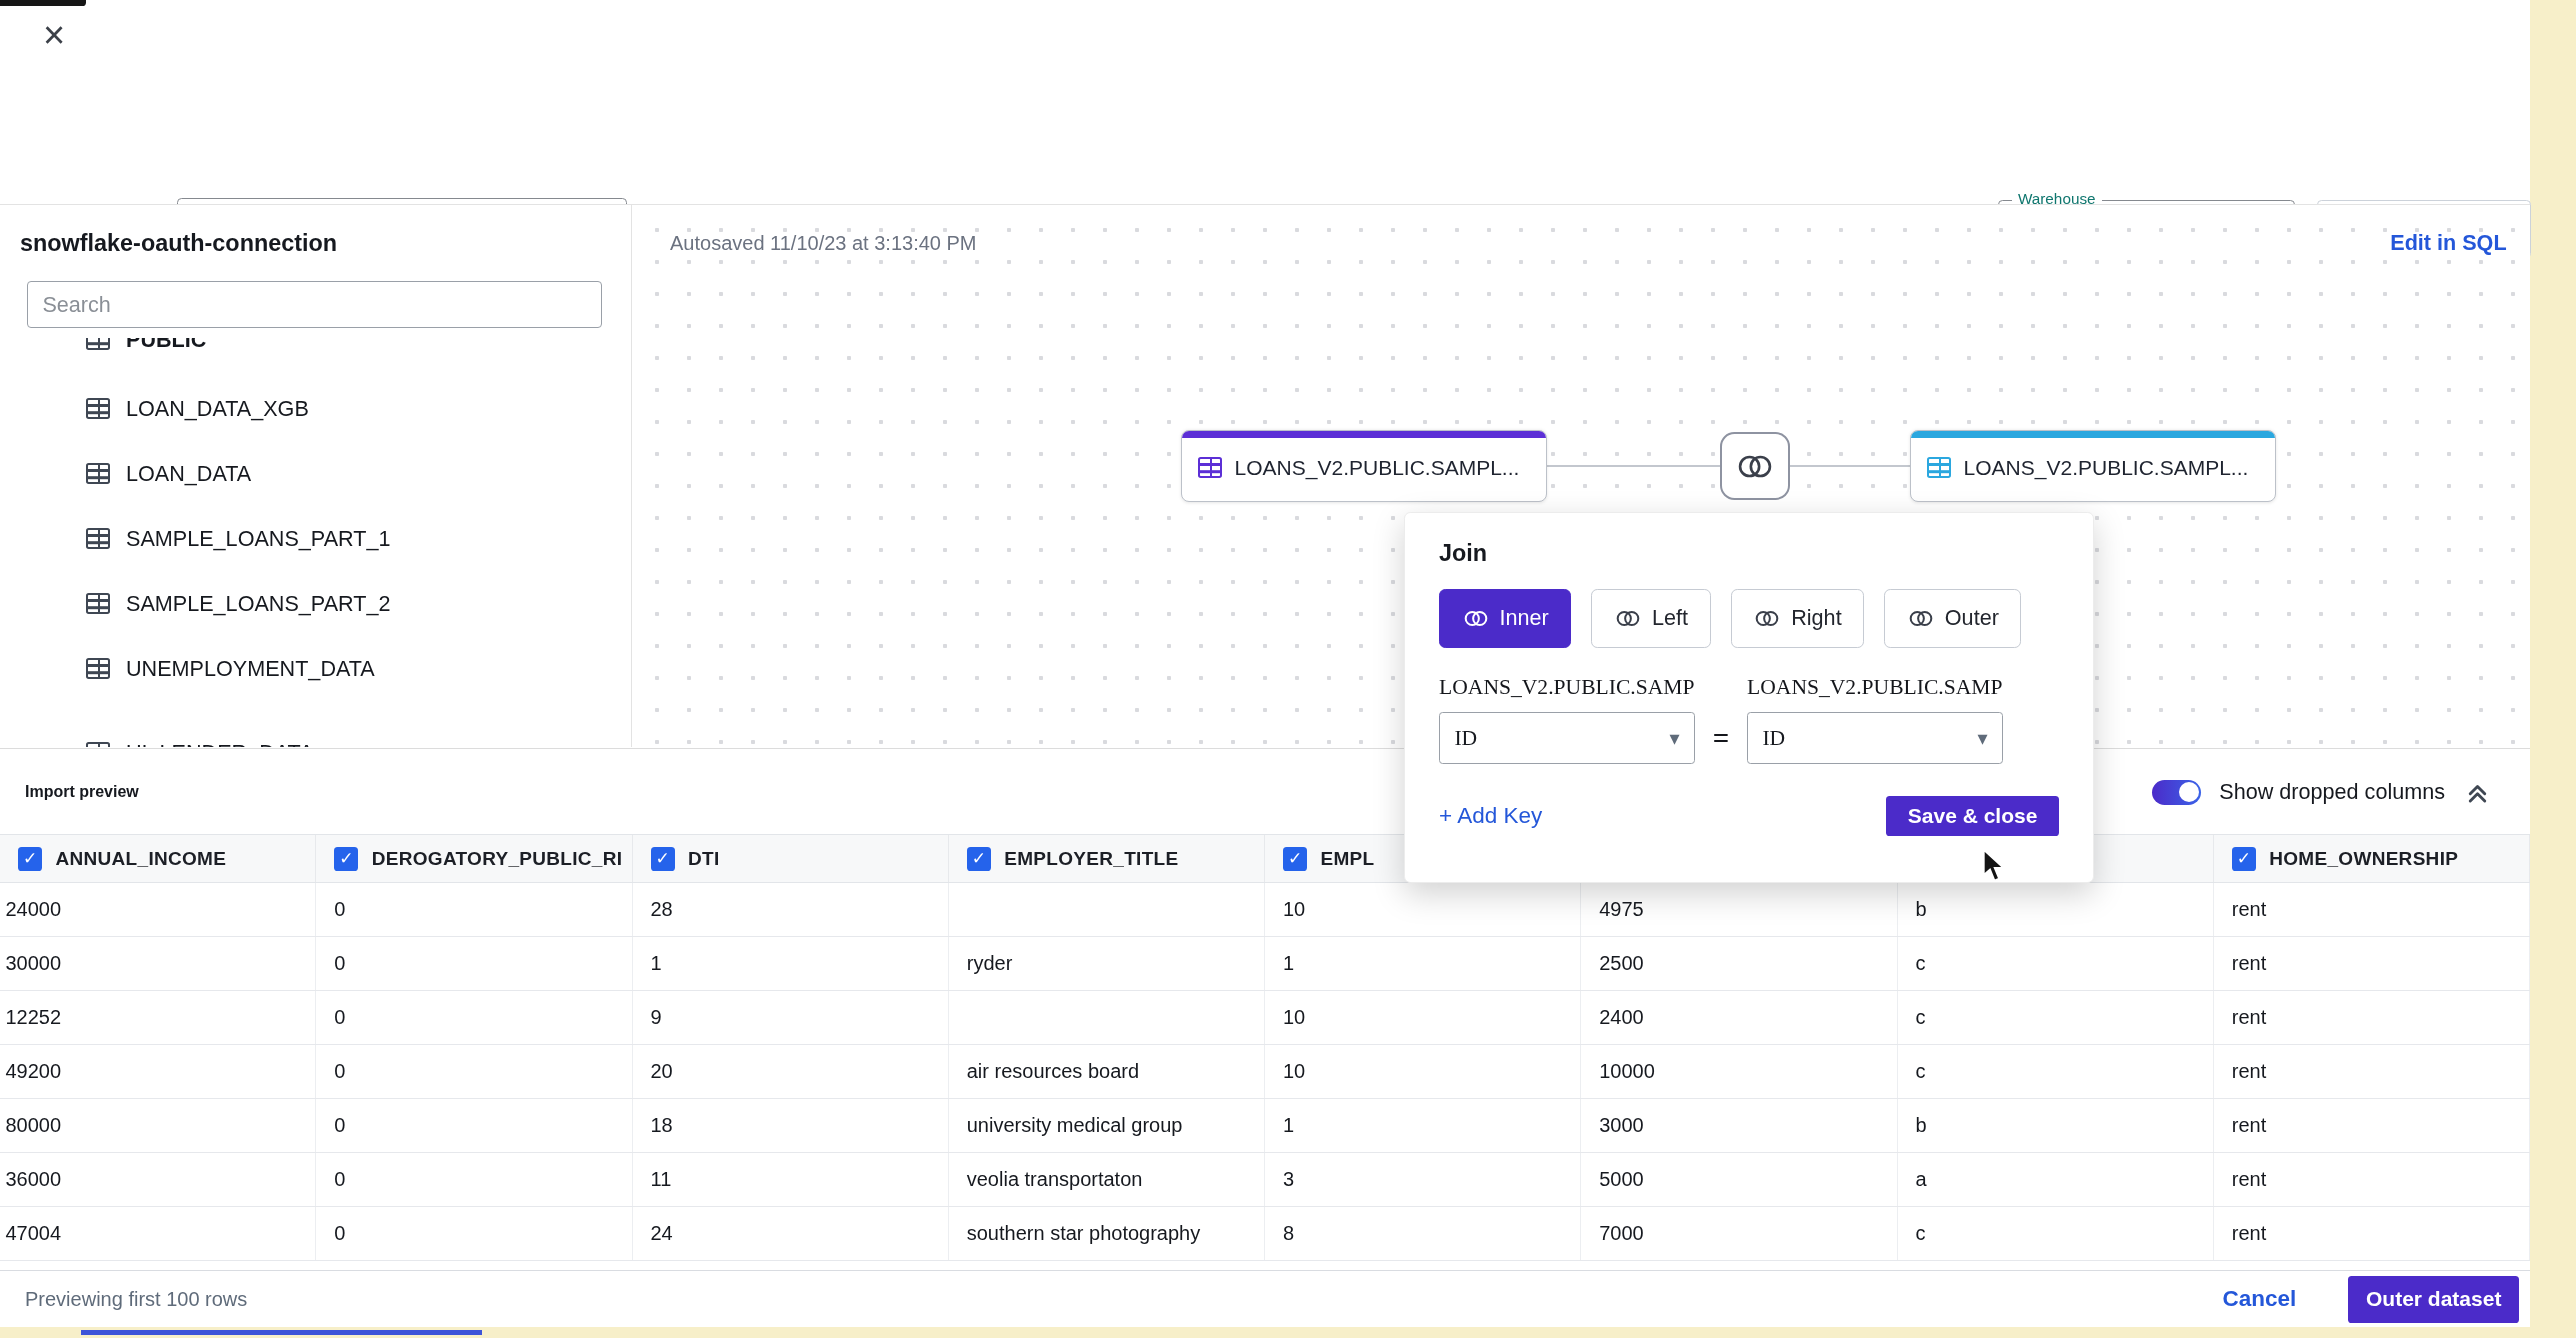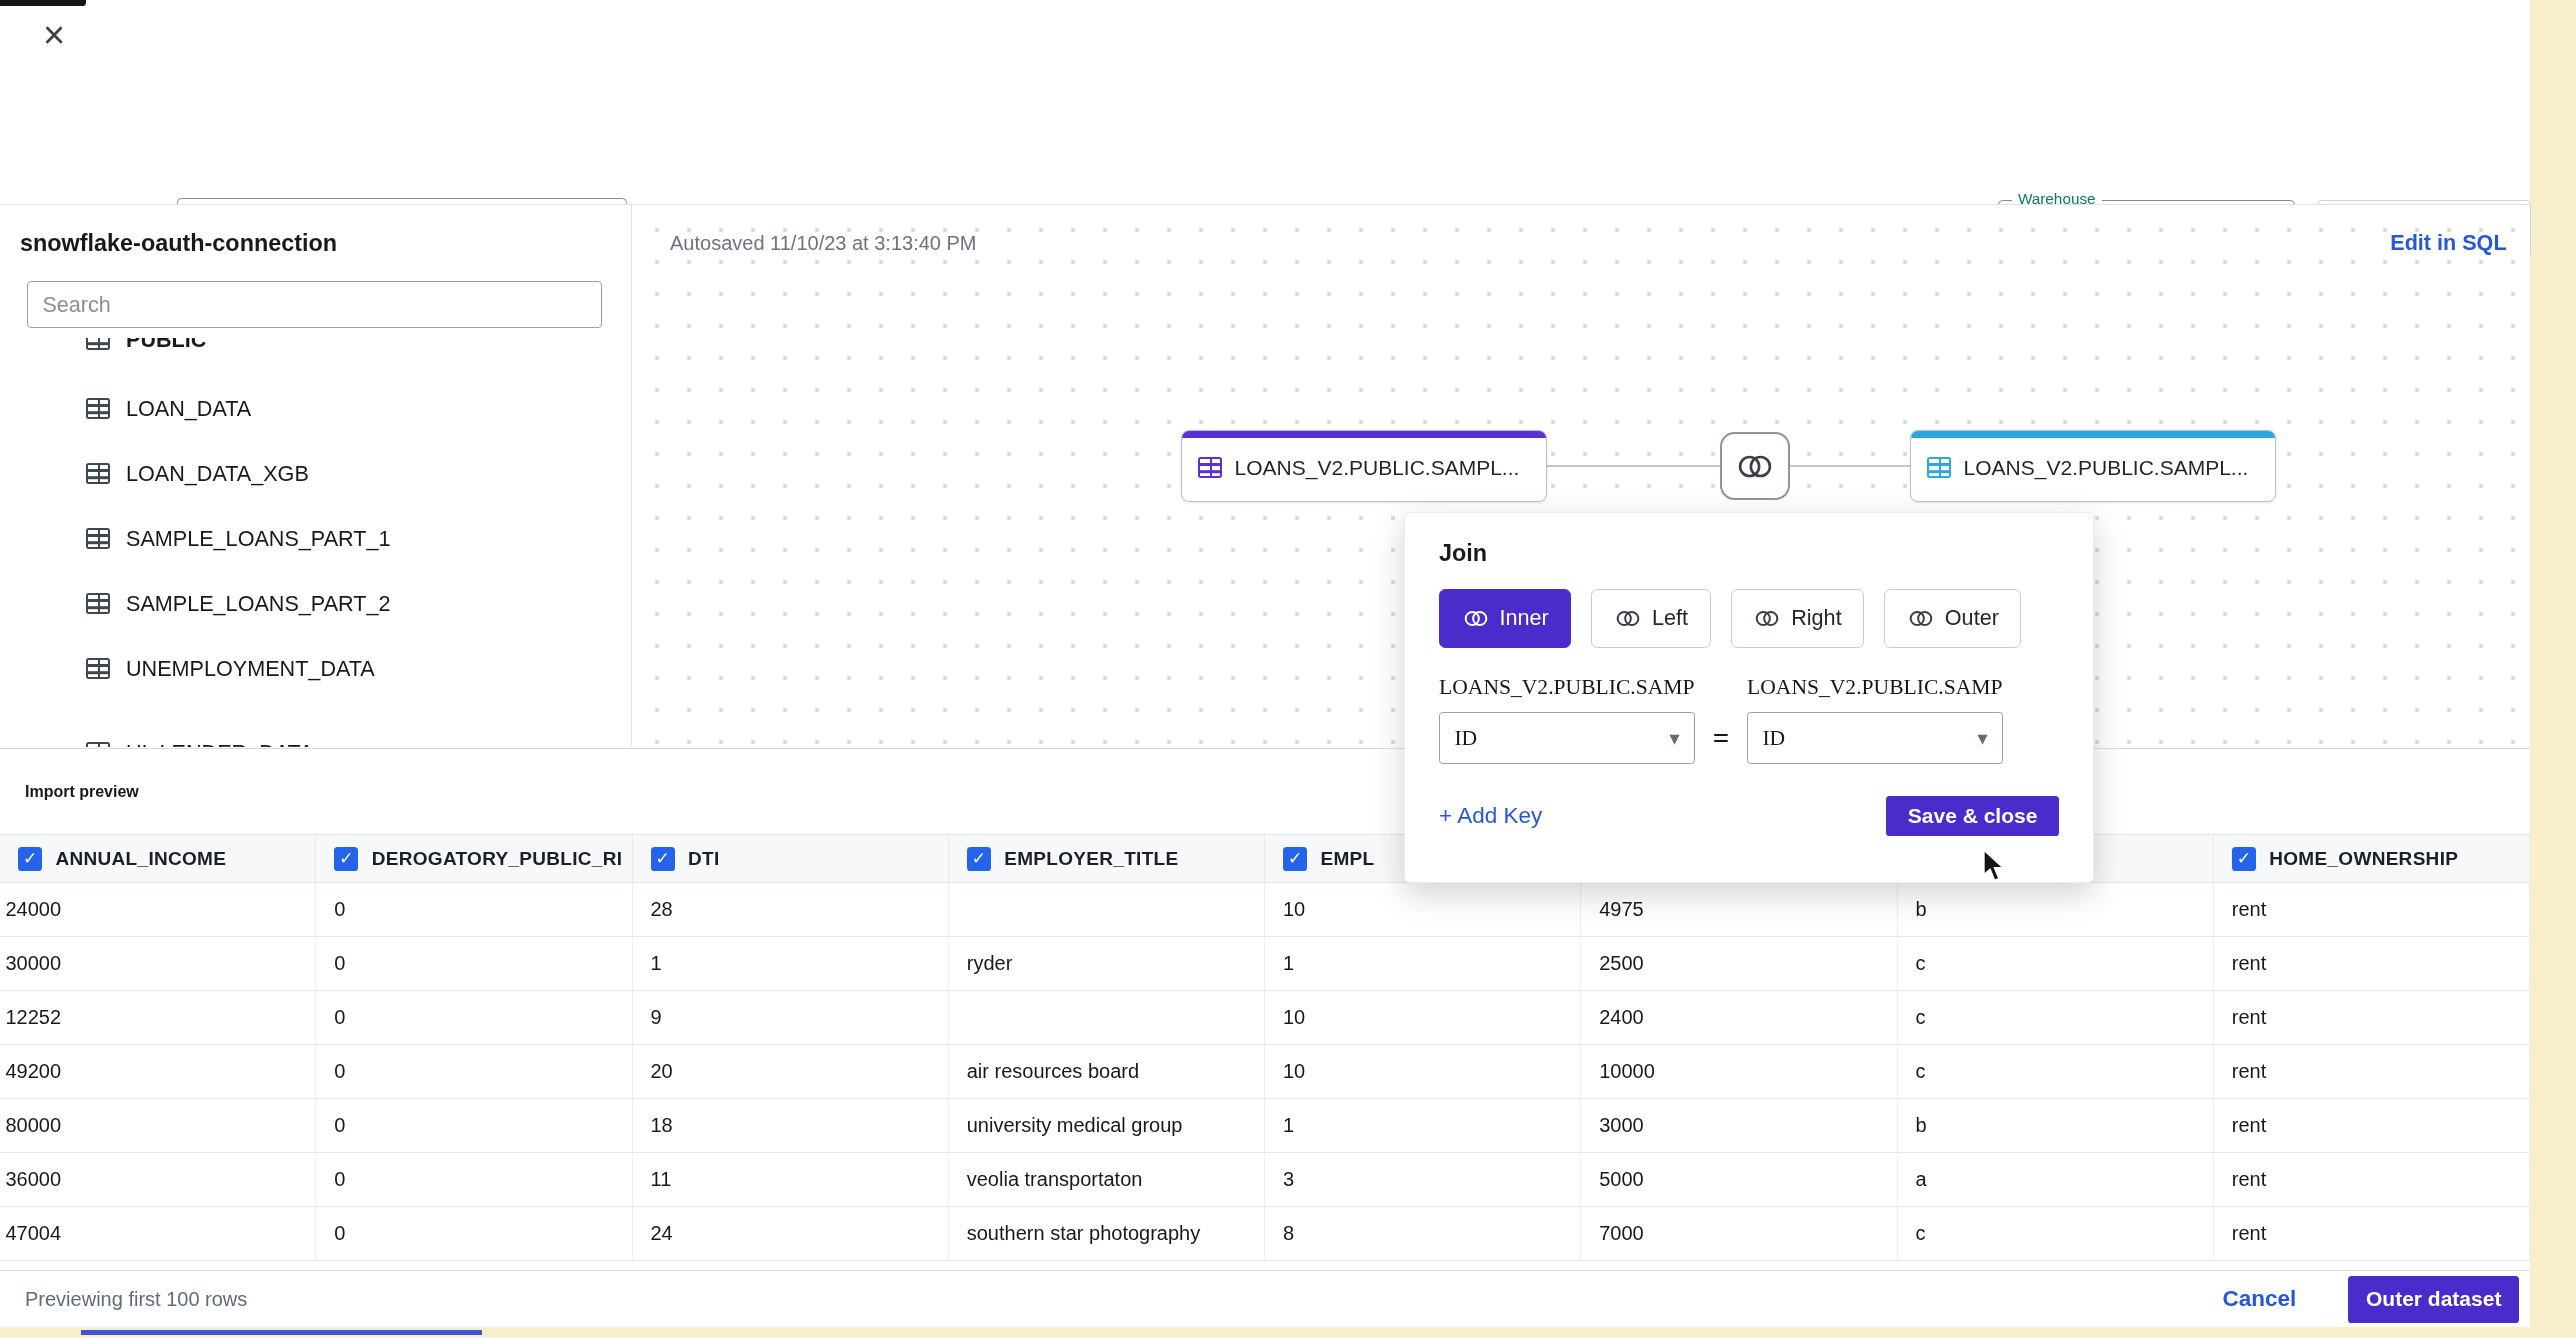--- a/index.html
+++ b/index.html
@@ -138,25 +138,25 @@
       <input class="search" placeholder="Search" style="">
       <div class="clip-top">
         <div class="side-item">
           <span class="tbl-icon"></span>
           <span class="side-label bold">PUBLIC</span>
         </div>
       </div>
       <div class="side-list">
           <div class="side-item">
             <span class="tbl-icon"></span>
+            <span class="side-label">LOAN_DATA_XGB</span>
+          </div>
+          <div class="side-item">
+            <span class="tbl-icon"></span>
             <span class="side-label">LOAN_DATA</span>
-          </div>
-          <div class="side-item">
-            <span class="tbl-icon"></span>
-            <span class="side-label">LOAN_DATA_XGB</span>
           </div>
           <div class="side-item">
             <span class="tbl-icon"></span>
             <span class="side-label">SAMPLE_LOANS_PART_1</span>
           </div>
           <div class="side-item">
             <span class="tbl-icon"></span>
             <span class="side-label">SAMPLE_LOANS_PART_2</span>
           </div>
           <div class="side-item">
@@ -248,20 +248,32 @@
         </div>
         <div class="jp-footer">
           <a class="add-key">+ Add Key</a>
           <button class="save-btn">Save &amp; close</button>
         </div>
       </div>
     </div>
 
     <div class="preview-head">
       <span class="pv-title">Import preview</span>
+      <div class="pv-controls">
+        <span class="toggle">
+            <span class="knob"></span>
+          </span>
+        <span class="toggle-label">Show dropped columns</span>
+        <span class="collapse">
+          <svg width="29" height="29" viewBox="0 0 24 24" fill="none" stroke="#3f4753" stroke-width="2.4" stroke-linecap="round" stroke-linejoin="round">
+              <polyline points="6 13 12 7 18 13"></polyline>
+              <polyline points="6 19 12 13 18 19"></polyline>
+            </svg>
+        </span>
+      </div>
     </div>
 
     <div class="thead">
         <div class="hcell">
           <span class="cbx">✓</span>
           <span class="hlabel">ANNUAL_INCOME</span>
         </div>
         <div class="hcell">
           <span class="cbx">✓</span>
           <span class="hlabel">DEROGATORY_PUBLIC_RI</span>

